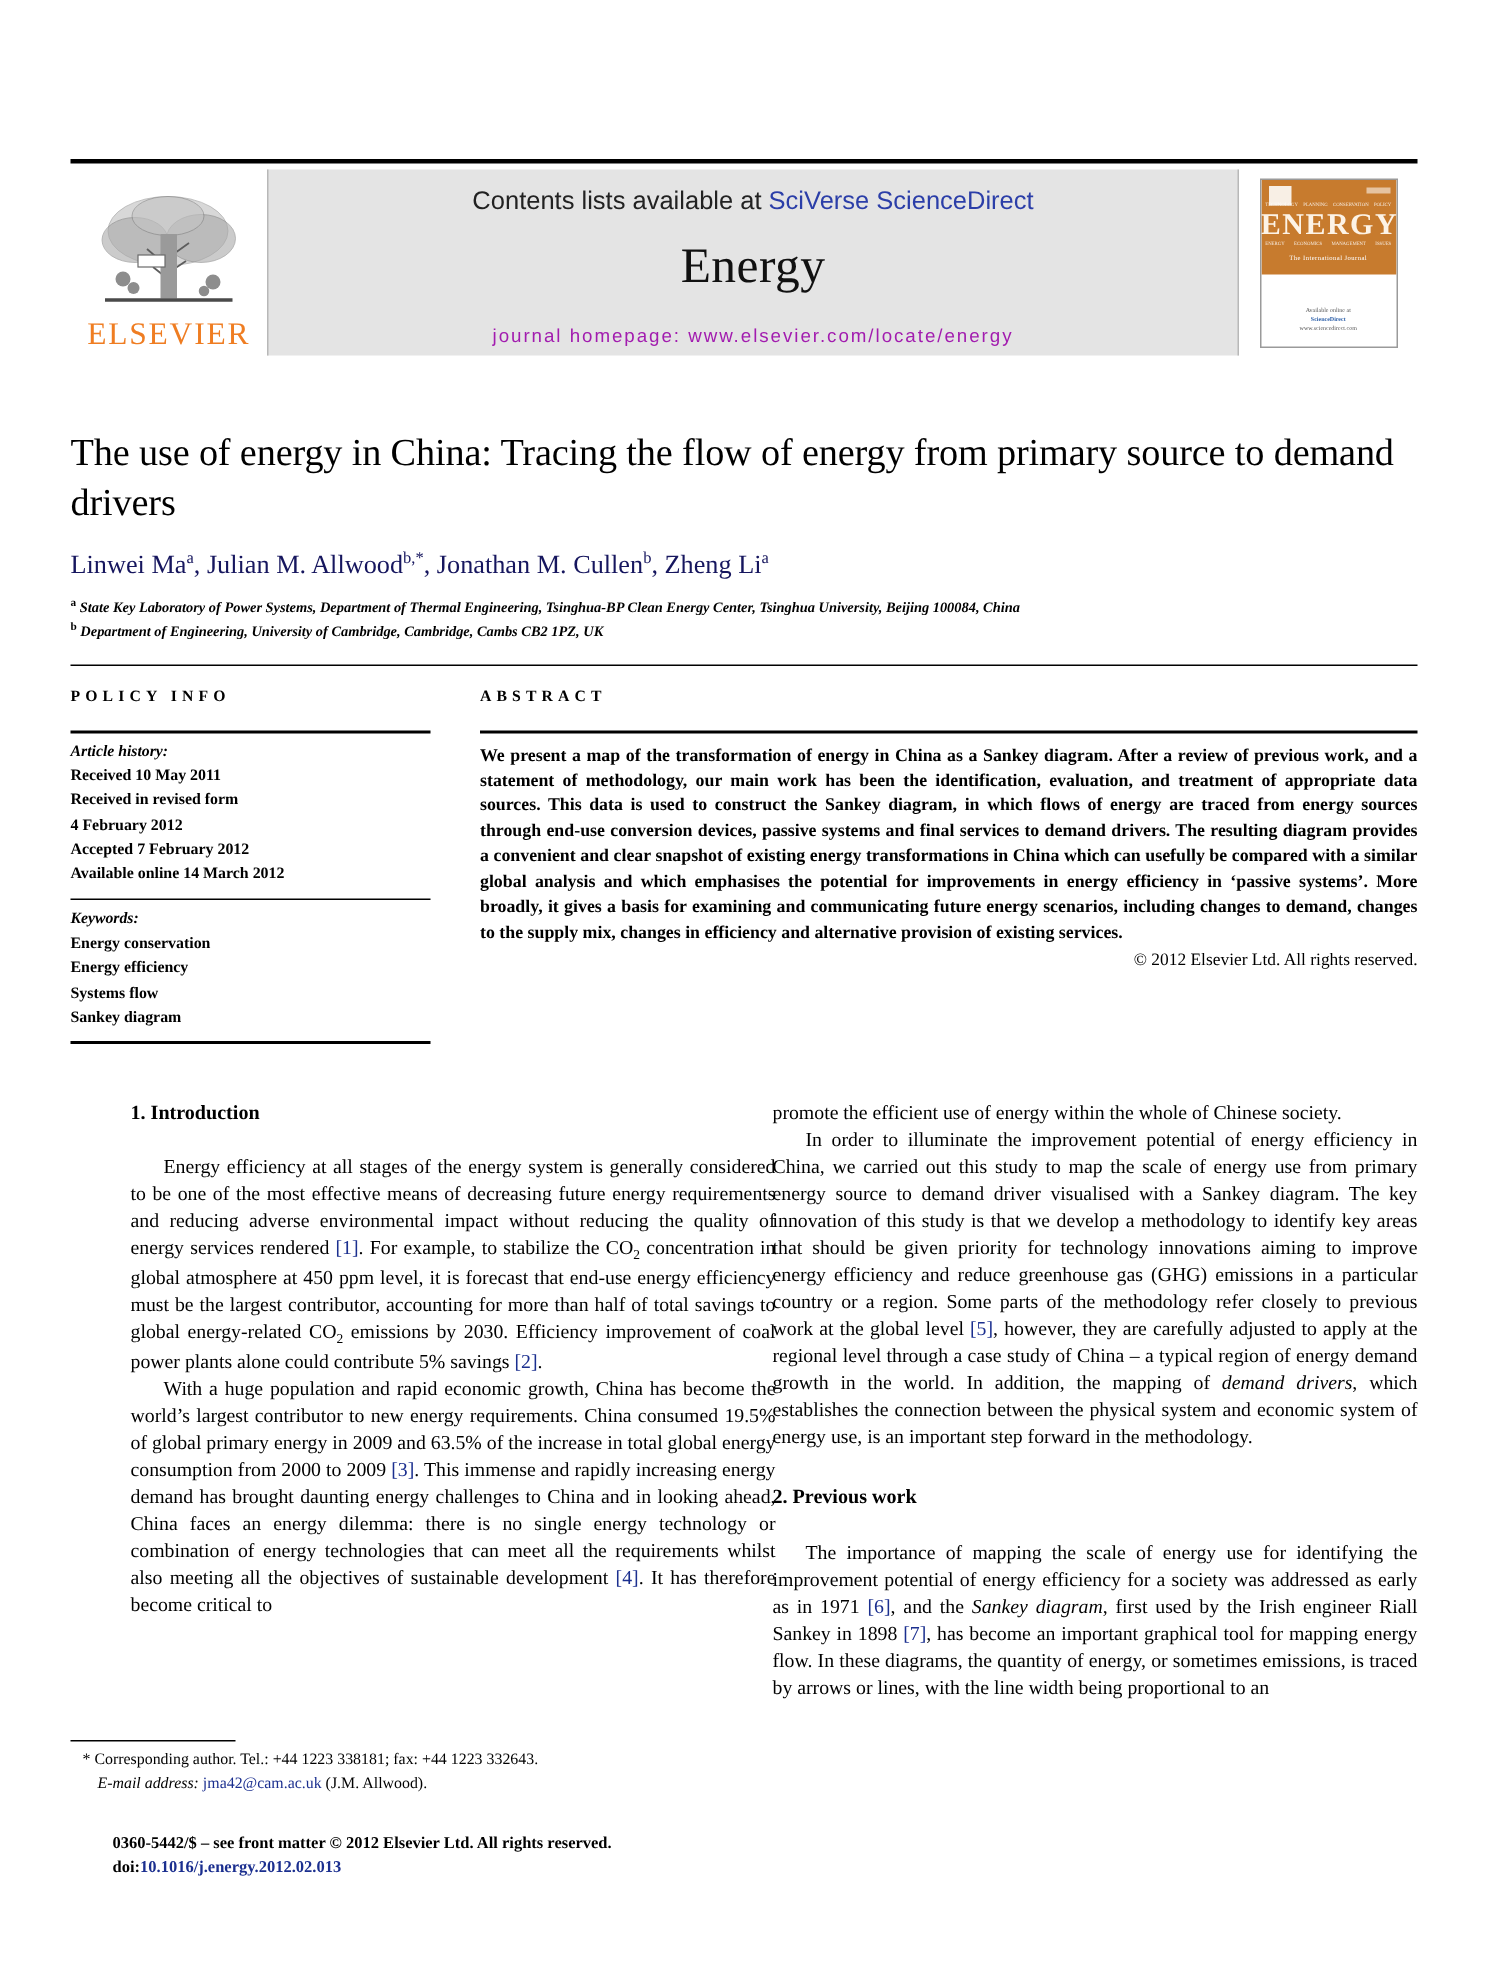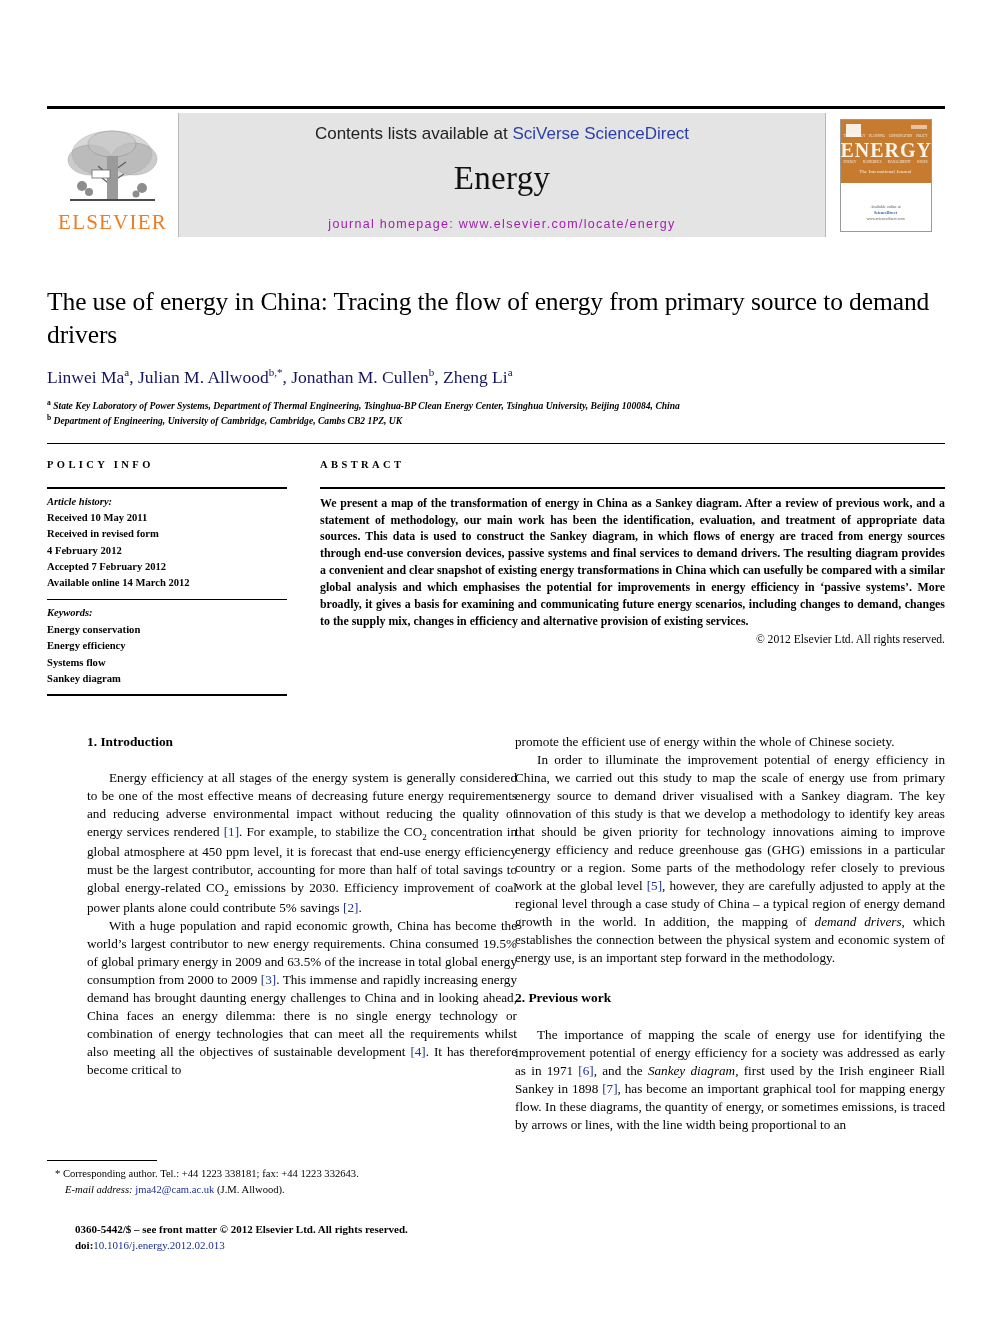--- a/index.html
+++ b/index.html
@@ -326,21 +326,21 @@
   .footnotes .ital { font-style: italic; }
   .imprint {
     position: absolute;
     left: 47px; top: 1222px;
     width: 440px;
     font-size: 11px;
     font-weight: bold;
     line-height: 1.45;
     margin-left: 28px;
   }
-  .imprint .doi-link { color: #1b2f8f; font-weight: normal; }
+  .imprint .doi-link { color: #1b2f8f; font-weight: bold; }
   .link { color: #1b2f8f; text-align: center; }
 </style>
 </head>
 <body>
 
 <div class="page">
 
 
   <div class="masthead">
     <div class="masthead-inner">

